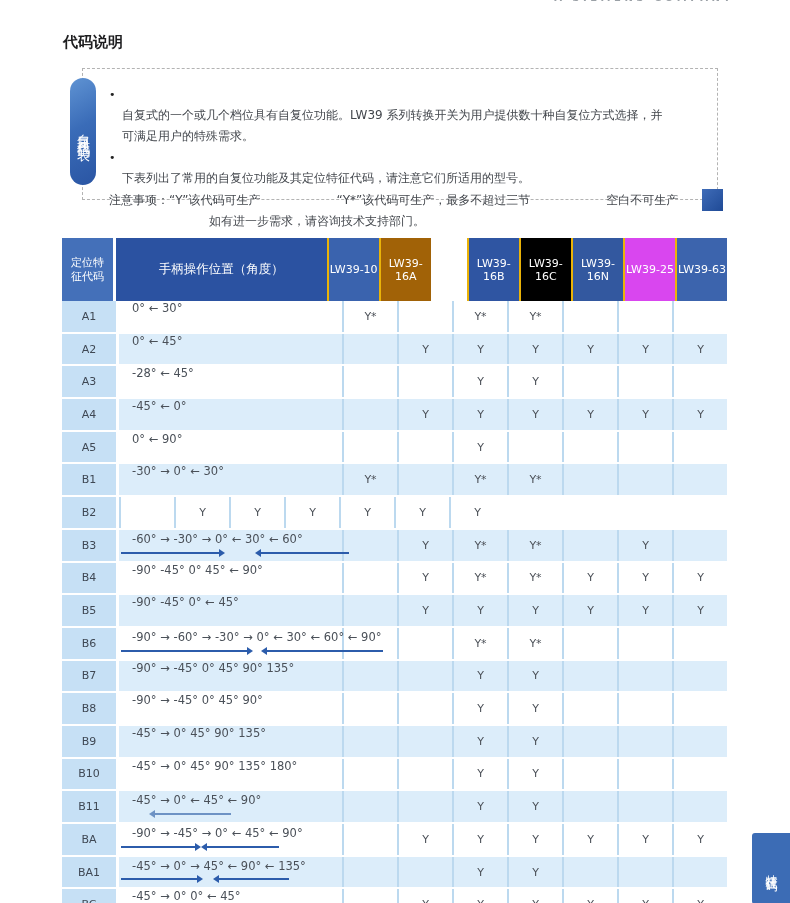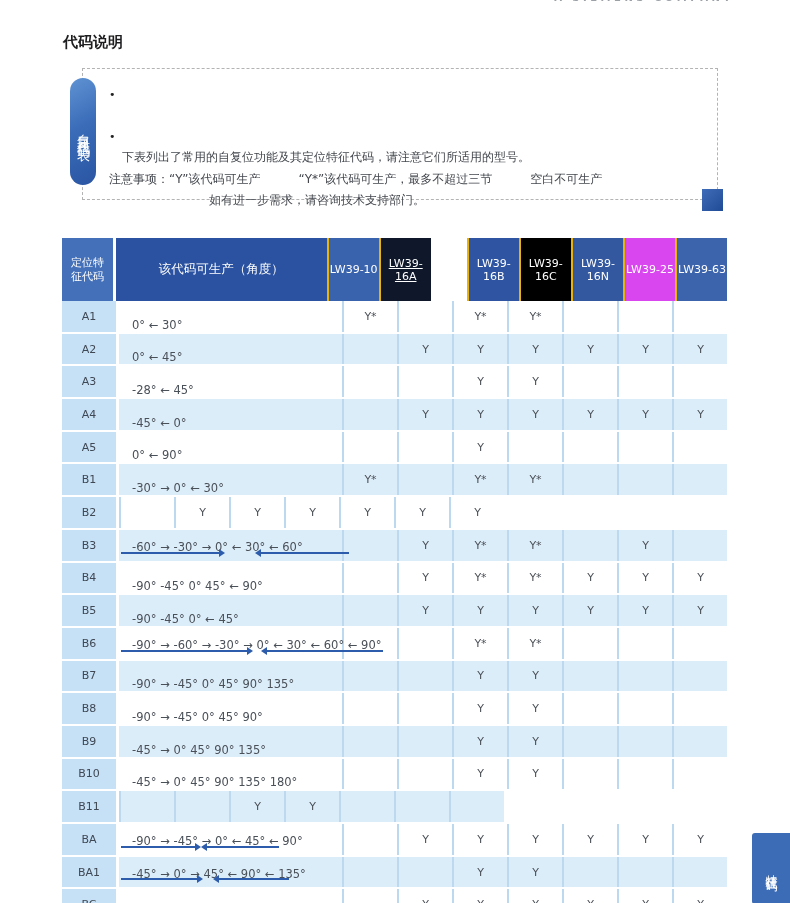--- a/index.html
+++ b/index.html
@@ -30,46 +30,46 @@
   }
   .corner-square {
     position:absolute; left:619px; top:120px; width:21px; height:22px;
     background:linear-gradient(135deg,#3f6cb8 0%,#1f4a96 100%); z-index:2;
   }
   .info-text { position:absolute; left:26px; top:15px; width:590px; font-size:12px; color:#43474d; line-height:21px; }
   .bullet-line { position:relative; padding-left:13px; white-space:pre-line; }
   .bdot { position:absolute; left:0; top:0; font-size:11px; color:#222; }
   .note-line { margin-top:1px; white-space:nowrap; }
   .ni { display:inline-block; }
-  .ni.gap { margin-left:38px; }
+  .ni.gap { margin-left:76px; }
   .note-line2 { margin-left:100px; }
 
   
   .table { position:absolute; left:62px; top:238px; width:665px; }
   .thead { display:flex; height:63px; }
   .th { color:#fff; display:flex; align-items:center; justify-content:center; text-align:center; }
   .th.code { width:54px; background:var(--header-code); font-size:11px; line-height:14px; white-space:pre-line; }
   .gapcol { width:3px; background:#fff; flex:0 0 3px; }
   .th.pos { width:223px; background:var(--header-pos); font-size:12.5px; }
   .th.lw { width:55px; font-size:11px; border-left:2px solid #eab308; }
   .tbody .row { display:flex; height:32.7px; border-bottom:2px solid #fff; }
   .cell.code {
     width:54px; background:var(--code-cell); display:flex; align-items:center; justify-content:center;
     font-size:11px; color:#3f4854;
   }
   .cell.pos {
     width:223px; position:relative; font-size:11.5px; color:#4a5058;
-    display:flex; align-items:flex-end; padding-left:13px; background:#fff; white-space:nowrap;
+    display:flex; align-items:flex-start; padding-left:13px; background:#fff; white-space:nowrap;
   }
   .cell.mark {
     width:55px; display:flex; align-items:center; justify-content:center;
     font-size:11px; color:#4c5158; border-left:2px solid var(--col-sep); background:#fff;
   }
   .row.alt .cell.pos, .row.alt .cell.mark { background:var(--row-alt); }
-  .cell.pos.has-arrows { align-items:flex-start; padding-top:10px; }
+  .cell.pos.has-arrows { align-items:flex-start; padding-top:2px; }
   .uarrow { position:absolute; height:2px; bottom:7px; }
   .uhead {
     position:absolute; bottom:4px; width:0; height:0;
     border-top:4px solid transparent; border-bottom:4px solid transparent;
   }
   .uhead.right { border-left:6px solid; }
   .uhead.left  { border-right:6px solid; }
 
   
   .side-tab {
@@ -87,40 +87,41 @@
 
   <div class="brand">A SIEMENS COMPANY</div>
 
   <div class="title">代码说明</div>
 
   <div class="infobox">
     <div class="pill">自复式代码表</div>
     <div class="corner-square"></div>
     <div class="info-text">
       <div class="bullet-line">
-        <span class="bdot">•</span>
+        <span class="bdot">•</span><span>自复式的一个或几个档位具有自复位功能。LW39 系列转换开关为用户提供数十种自复位方式选择，并
+可满足用户的特殊需求。</span>
       </div>
       <div class="bullet-line">
         <span class="bdot">•</span><span>下表列出了常用的自复位功能及其定位特征代码，请注意它们所适用的型号。</span>
       </div>
       <div class="note-line">
         <span>注意事项：</span><span class="ni">“Y”该代码可生产</span><span class="ni gap">“Y*”该代码可生产，最多不超过三节</span><span class="ni gap">空白不可生产</span>
       </div>
       <div class="note-line2">如有进一步需求，请咨询技术支持部门。</div>
     </div>
   </div>
 
   <div class="table">
     <div class="thead">
         <div class="th code">定位特
 征代码</div>
         <div class="gapcol"></div>
-        <div class="th pos">该代码可生产（角度）</div>
+        <div class="th pos">手柄操作位置（角度）</div>
         <div class="th lw" style="background: rgb(58, 99, 174);">LW39-10</div>
-        <div class="th lw" style="background: #0f172a; text-decoration: underline;">LW39-16A</div>
+        <div class="th lw" style="background: #a16207;">LW39-16A</div>
         <div class="th lw" style="background: rgb(47, 85, 162); margin-left: 36px;">LW39-16B</div>
         <div class="th lw" style="background: #000000;">LW39-16C</div>
         <div class="th lw" style="background: rgb(51, 88, 159);">LW39-16N</div>
         <div class="th lw" style="background: #d946ef;">LW39-25</div>
         <div class="th lw" style="background: rgb(60, 100, 173);">LW39-63</div>
       </div>
     <div class="tbody">
         <div class="row">
           <div class="cell code">A1</div>
           <div class="gapcol"></div>
@@ -332,20 +333,25 @@
           <div class="cell mark"></div>
           <div class="cell mark">Y</div>
           <div class="cell mark">Y</div>
           <div class="cell mark"></div>
           <div class="cell mark"></div>
           <div class="cell mark"></div>
         </div>
         <div class="row alt">
           <div class="cell code">B11</div>
           <div class="gapcol"></div>
+          <div class="cell pos has-arrows">
+            <span class="pos-text">-45° → 0° ← 45° ← 90°</span>
+            <div class="uarrow" style="left: 36px; width: 76px; background: rgb(109, 146, 196);"></div>
+            <div class="uhead left" style="left: 30px; border-right-color: rgb(109, 146, 196);"></div>
+          </div>
           <div class="cell mark"></div>
           <div class="cell mark"></div>
           <div class="cell mark">Y</div>
           <div class="cell mark">Y</div>
           <div class="cell mark"></div>
           <div class="cell mark"></div>
           <div class="cell mark"></div>
         </div>
         <div class="row">
           <div class="cell code">BA</div>

